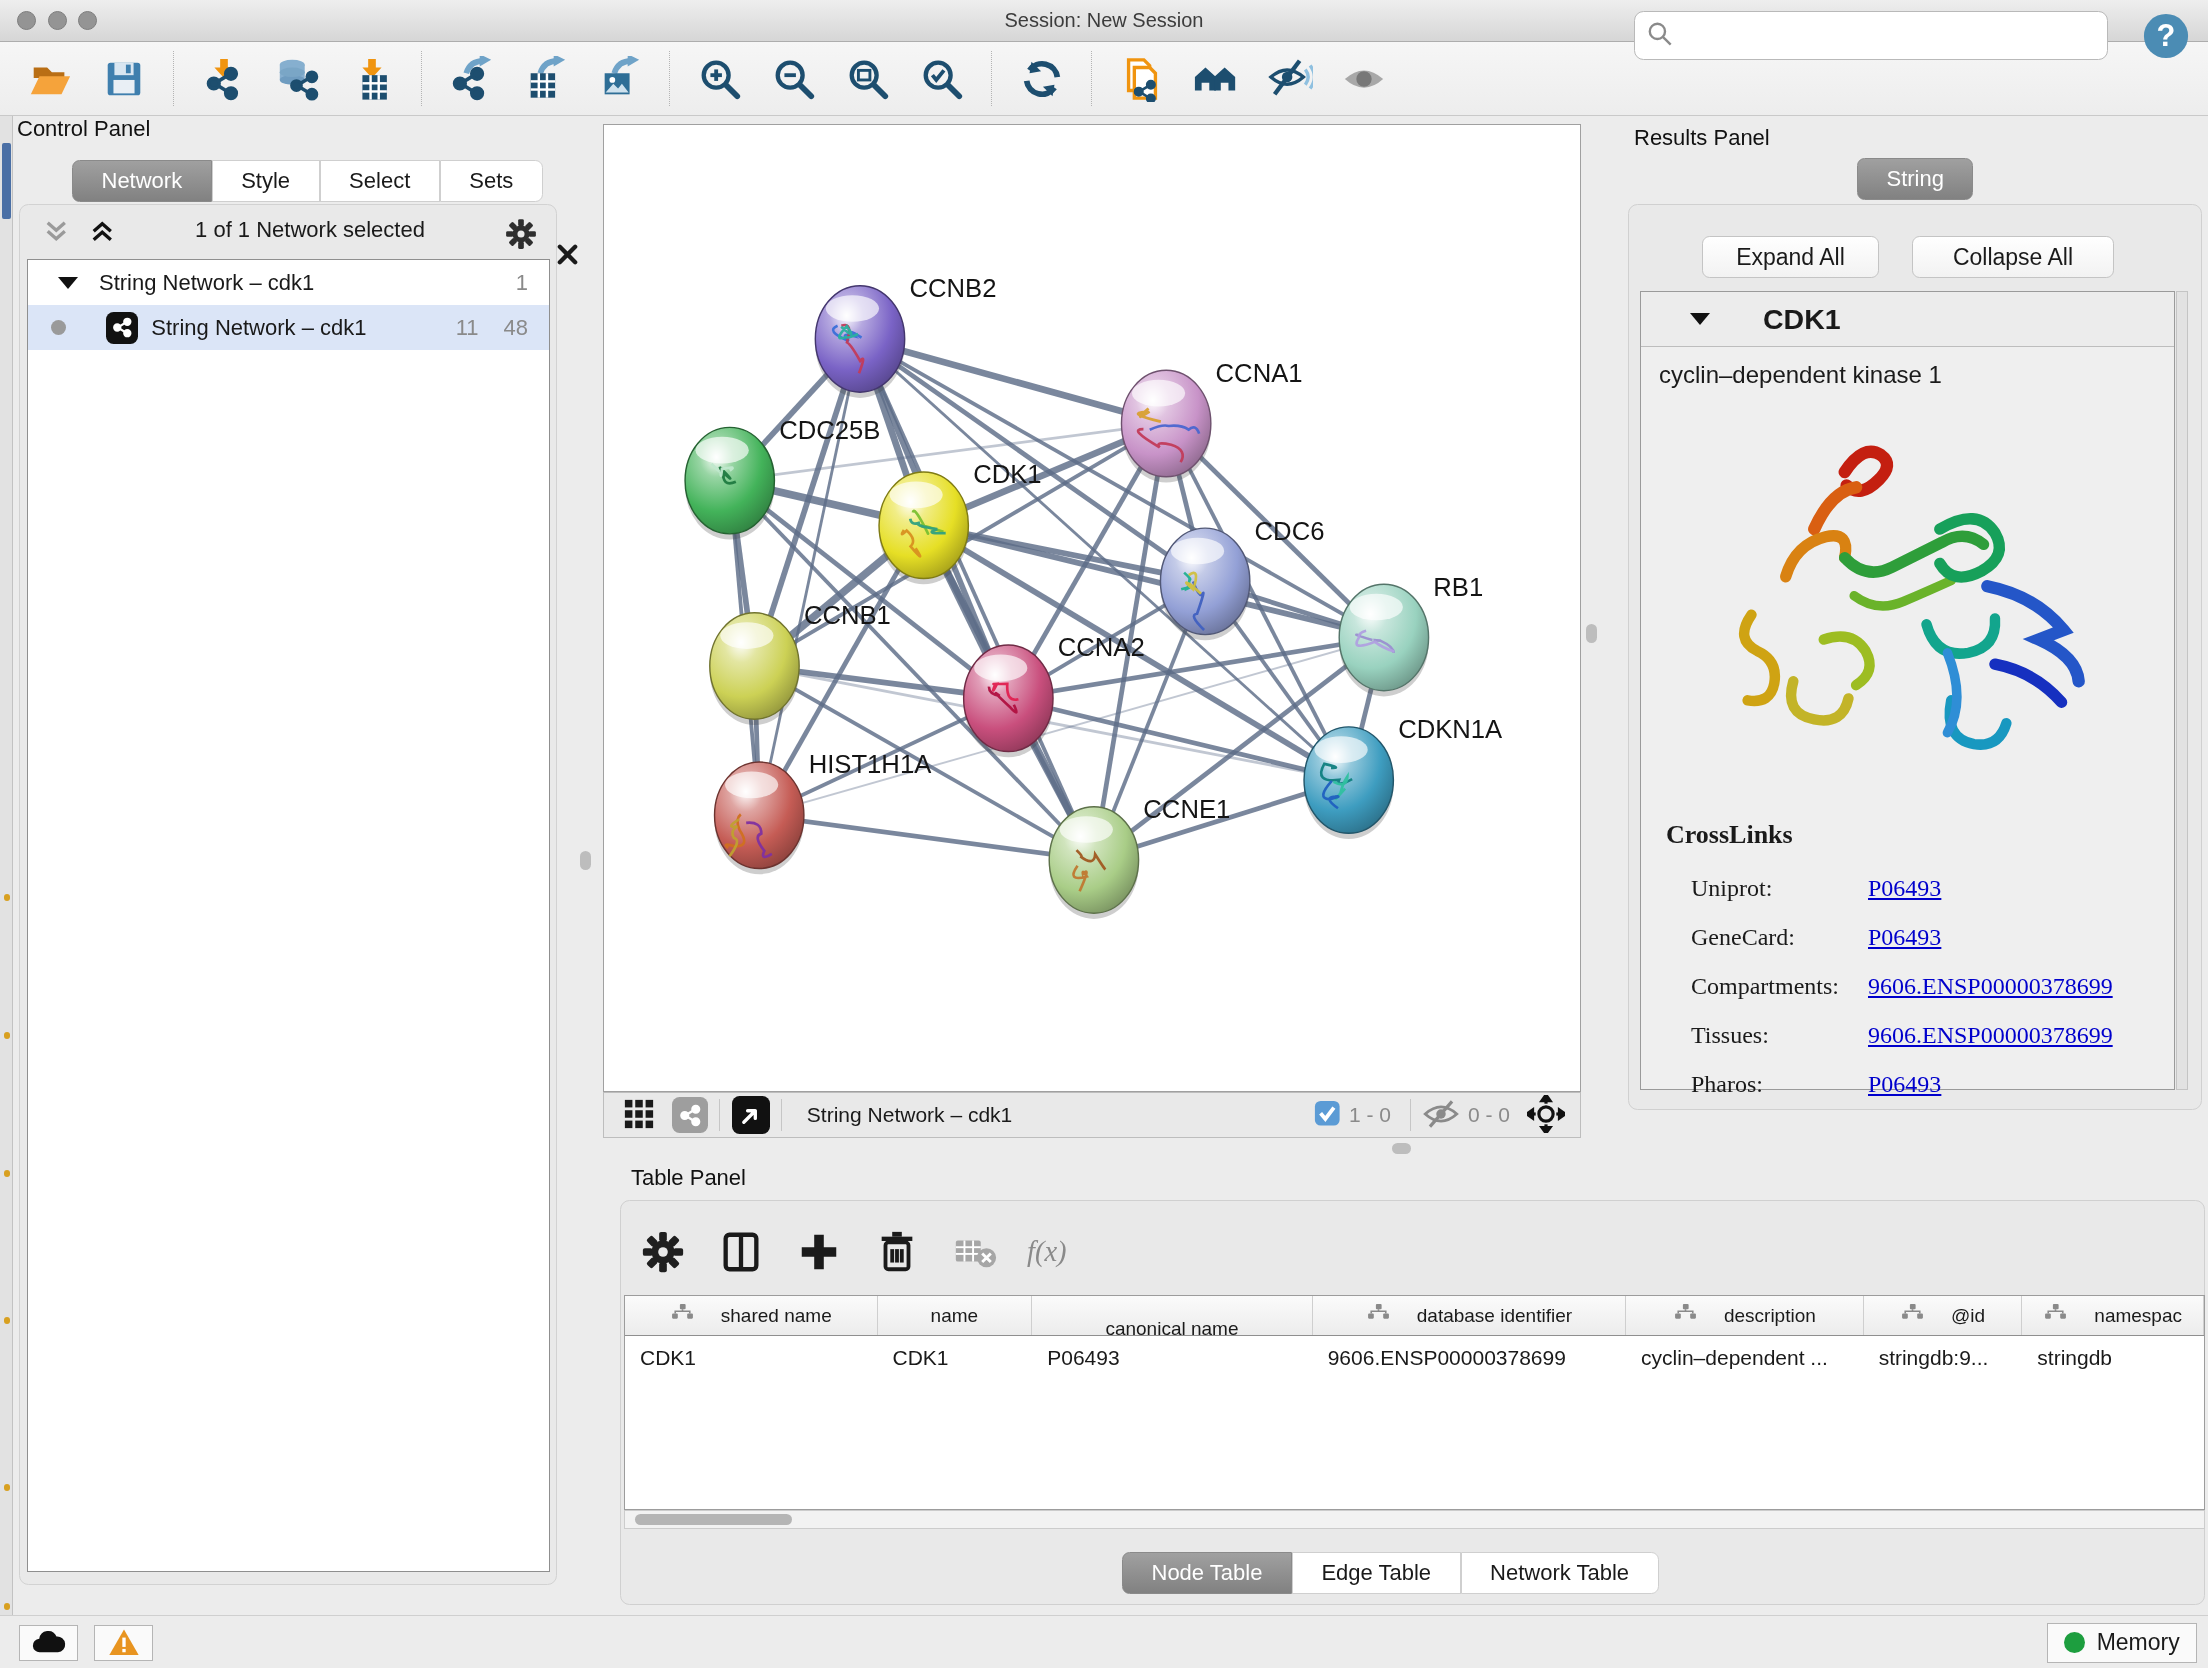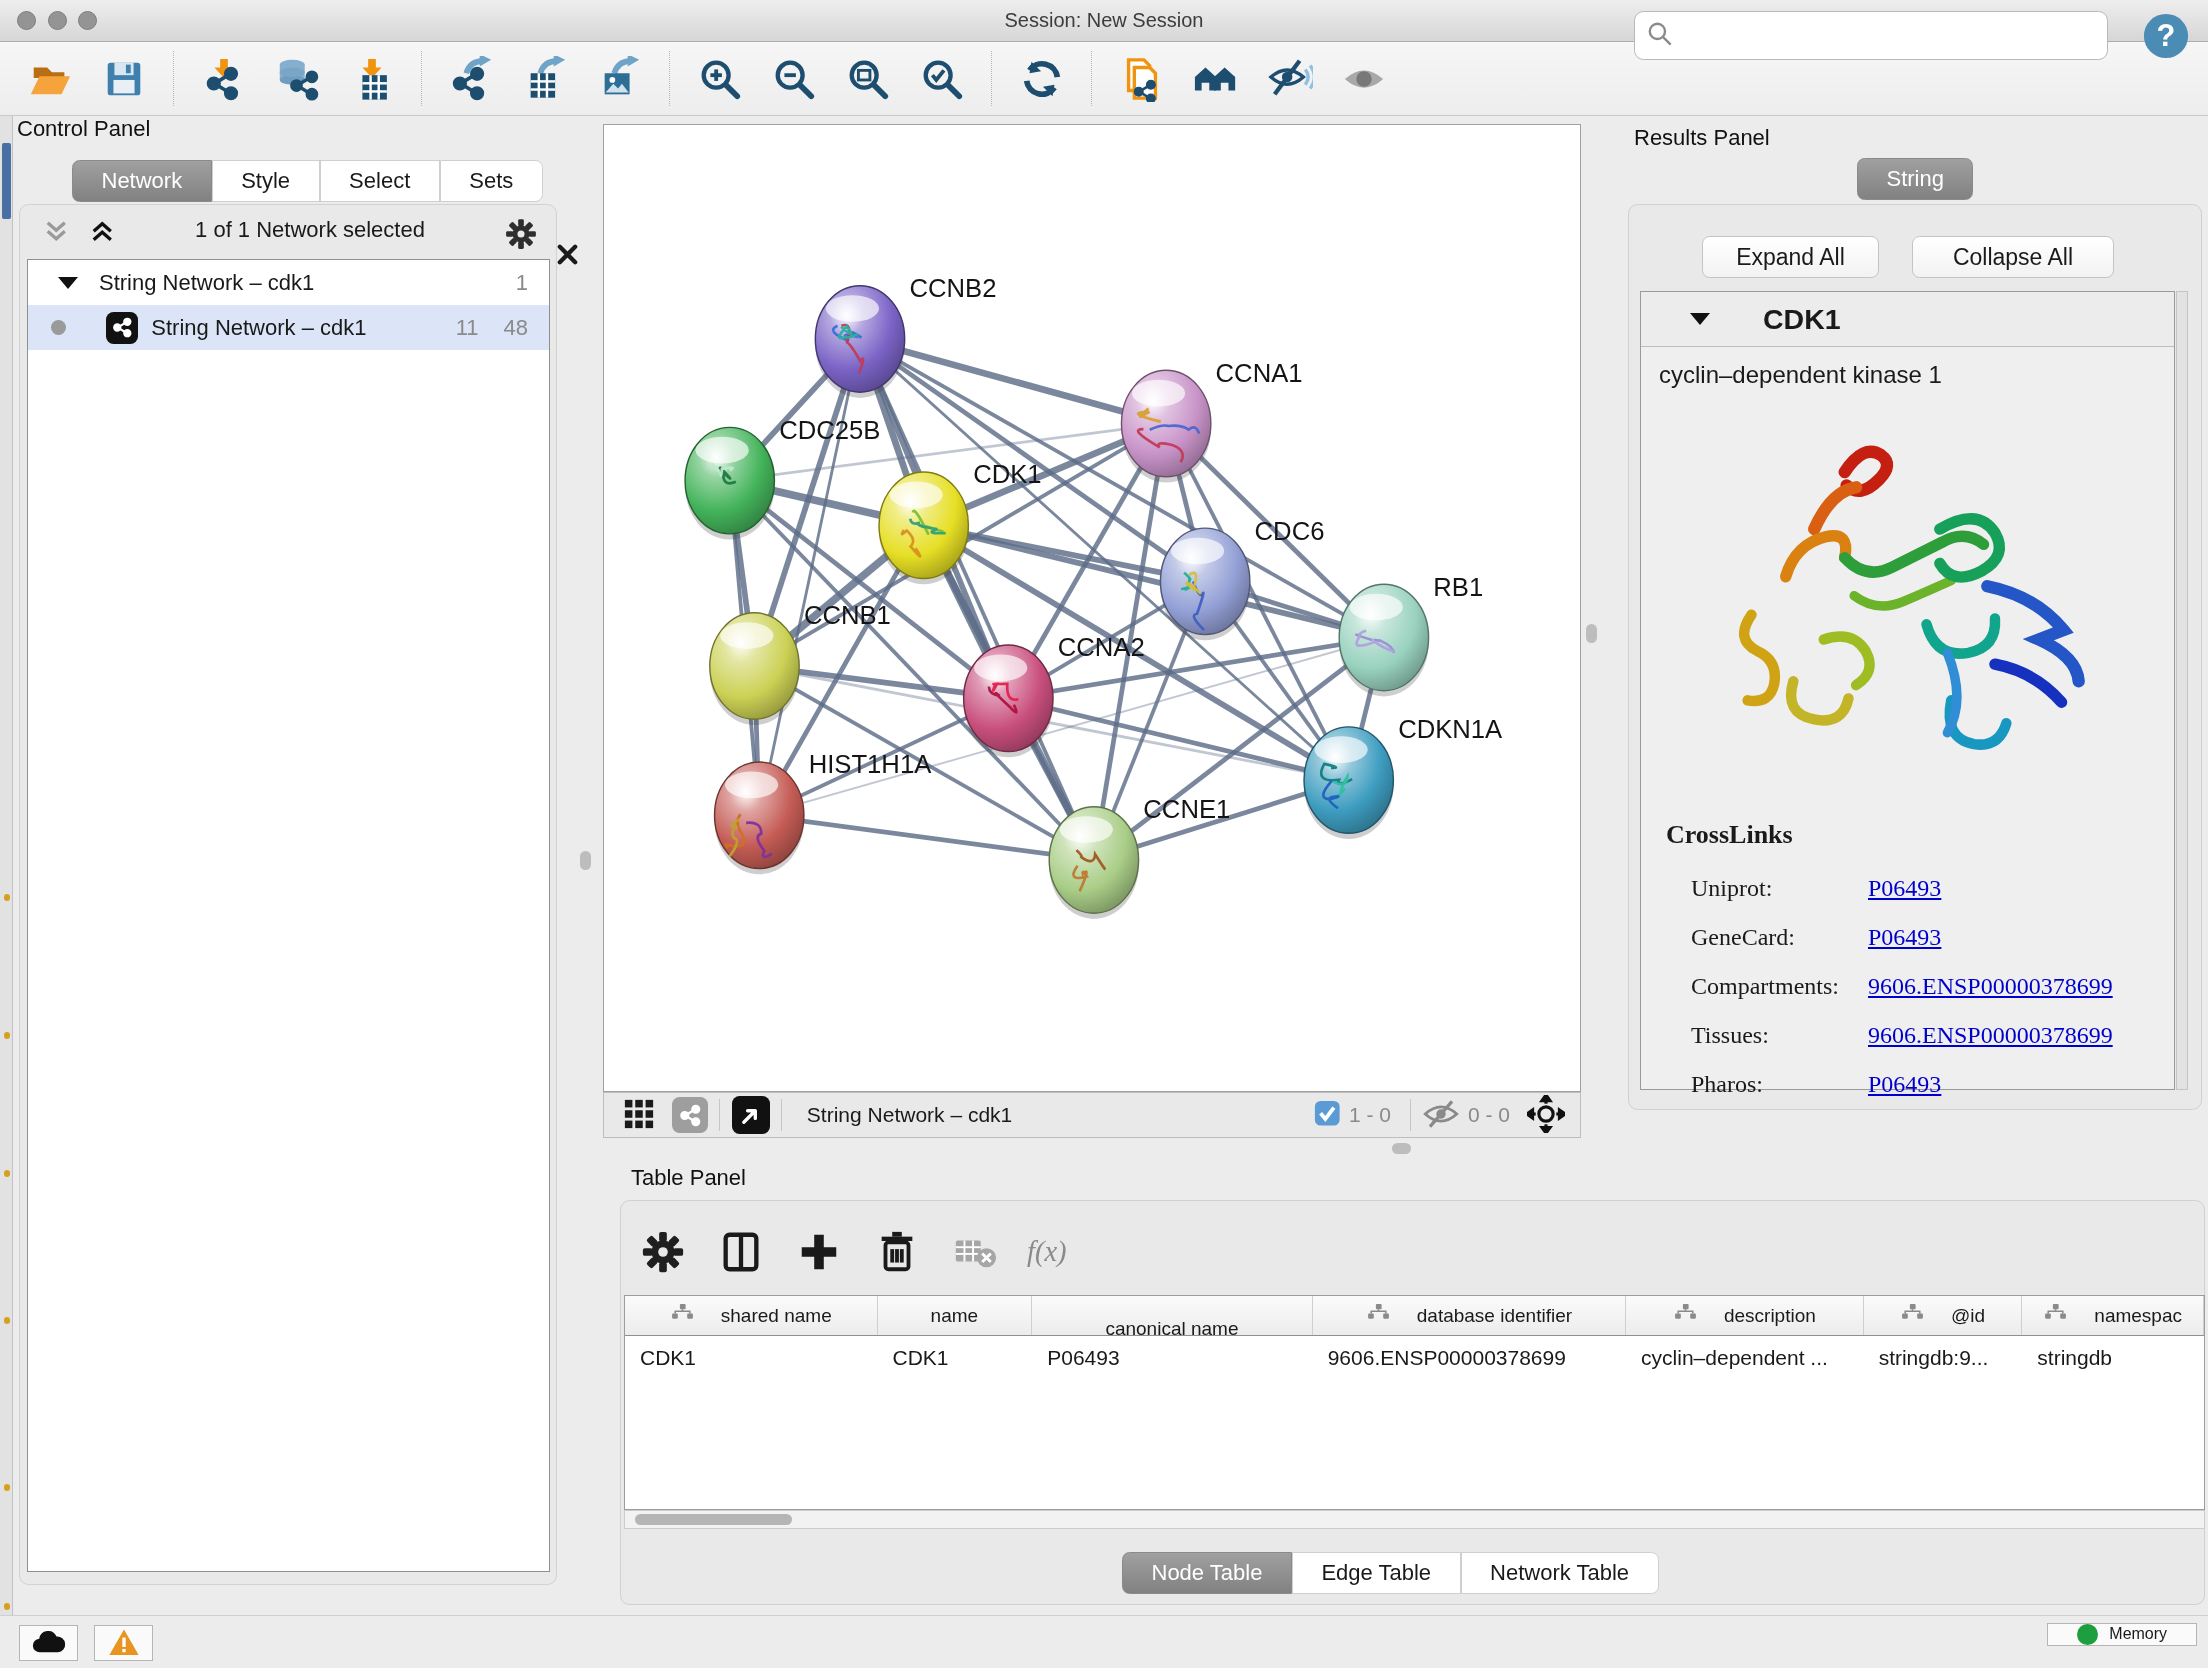--- a/index.html
+++ b/index.html
@@ -102,22 +102,22 @@
   .gt-row { display:flex; height:44px; }
   .gt-cell { padding-left:15px; display:flex; align-items:center; font-size:21px; overflow:hidden; white-space:nowrap; }
   .hscroll { position:absolute; left:624px; top:1510px; width:1581px; height:19px; background:#f2f2f2; border:1px solid #cccccc; }
   .hthumb { position:absolute; left:9.5px; top:2.9px; width:157px; height:11.4px; background:#b5b5b5; border-radius:5.7px; }
   .tp-tabs { position:absolute; left:1122px; top:1552px; display:flex; }
 
   
   .bottombar { position:absolute; left:0; top:1615px; width:2208px; height:53px; background:#ececec; border-top:1px solid #cfcfcf; }
   .bb-btn { position:absolute; top:8.6px; width:59px; height:36px; background:#fafafa; border:1.9px solid #b5b5b5;
     display:flex; align-items:center; justify-content:center; cursor:pointer; }
-  .mem-btn { position:absolute; left:2047px; top:6.7px; width:150px; height:23px; background:#fafafa; border:1.9px solid #b5b5b5;
-    display:flex; align-items:center; justify-content:center; gap:11.4px; font-size:16px; cursor:pointer; }
+  .mem-btn { position:absolute; left:2047px; top:6.7px; width:150px; height:40px; background:#fafafa; border:1.9px solid #b5b5b5;
+    display:flex; align-items:center; justify-content:center; gap:11.4px; font-size:23px; cursor:pointer; }
   .mem-dot { width:21px; height:21px; border-radius:50%; background:#1d9e3f; }
 
   .grip { position:absolute; background:#bdbdbd; border-radius:5.7px; }
 </style>
 </head>
 <body>
 
 <div id="root">
 
   <div class="titlebar">

